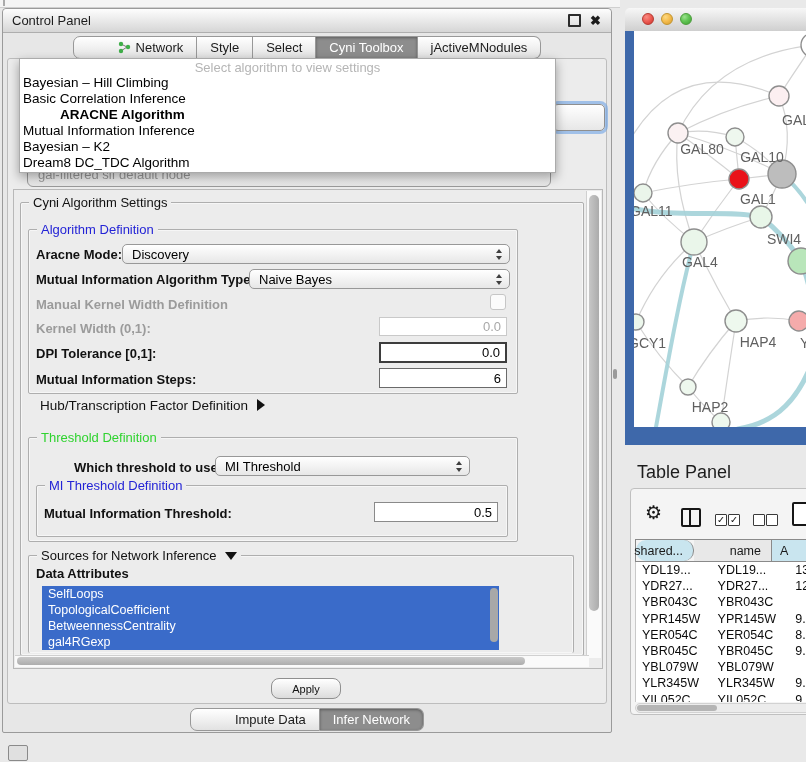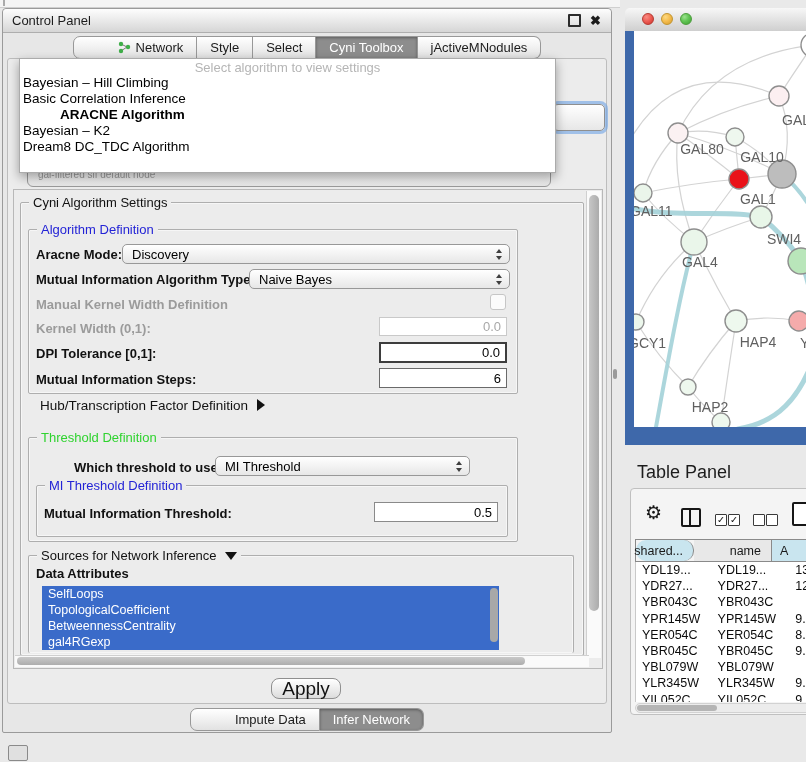--- a/index.html
+++ b/index.html
@@ -32,21 +32,21 @@
   .tab.sel{background:#8d8d8d;color:#fff;box-shadow:inset 0 1px 3px rgba(0,0,0,.35);}
 
   
   .cp-content{left:4px;top:49px;width:600px;height:646px;background:#ececec;border:1px solid #bdbdbd;border-radius:3px;box-sizing:border-box;}
 
   
   .combo-frag{left:550px;top:95px;width:50px;height:25px;background:linear-gradient(#fff,#e7e7e7);
       border:1px solid #8f8f8f;border-radius:5px;box-shadow:0 0 0 3px rgba(110,163,230,.6);}
   .sliver-combo{left:24px;top:153px;width:524px;height:25px;background:linear-gradient(#fdfdfd,#e6e6e6);
       border:1px solid #9a9a9a;border-radius:6px;display:flex;align-items:center;box-sizing:border-box;}
-  .sliver-combo span{font-size:10px;color:#9a9a9a;padding-left:10px;}
+  .sliver-combo span{font-size:13px;color:#9a9a9a;padding-left:10px;}
 
   
   .popup{left:16px;top:49px;width:537px;height:115px;background:#ffffff;border:1px solid #ababab;
       box-shadow:0 4px 10px rgba(0,0,0,.35);z-index:40;box-sizing:border-box;}
   .popup-ph{height:15px;text-align:center;font-size:13px;color:#b5b5b5;padding-top:1px;}
   .popup-item{height:16px;line-height:16px;font-size:13.5px;color:#000;padding-left:3px;white-space:nowrap;}
   .popup-item.bold{font-weight:bold;padding-left:40px;}
 
   
   .sp{left:10px;top:180px;width:590px;height:480px;background:#ececec;border:1px solid #b8b8b8;box-sizing:border-box;overflow:hidden;}
@@ -84,21 +84,21 @@
   .attr-scroll{position:absolute;right:1px;top:2px;width:8px;height:54px;background:#a8a8a8;border-radius:4px;}
 
   
   .vscroll{position:absolute;right:1px;top:1px;width:14px;height:467px;background:#fafafa;border-left:1px solid #d0d0d0;}
   .vthumb{position:absolute;left:1.5px;top:4px;width:10px;height:416px;background:linear-gradient(90deg,#c7c7c7,#ababab);border-radius:6px;}
   .hscroll{position:absolute;left:1px;bottom:1px;width:574px;height:11px;background:#fafafa;border-top:1px solid #d0d0d0;}
   .hthumb{position:absolute;left:2px;top:1px;width:508px;height:8px;background:linear-gradient(#c9c9c9,#adadad);border-radius:5px;}
 
   .apply-btn{left:268px;top:669px;width:70px;height:21px;background:linear-gradient(#ffffff,#dcdcdc);
       border:1px solid #8f8f8f;border-radius:8px;display:flex;align-items:center;justify-content:center;
-      font-size:19px;color:#111;box-sizing:border-box;}
+      font-size:11px;color:#111;box-sizing:border-box;}
 
   .btabbar{left:0;top:699px;width:608px;height:22px;display:flex;justify-content:center;}
 
   
   .bl-stub{left:8px;top:745px;width:20px;height:16px;border:1.5px solid #8a8a8a;background:#e0e0e0;border-radius:2px;box-sizing:border-box;}
 
   .grip{left:613px;top:369px;width:4px;height:10px;background:#9a9a9a;border-radius:2px;}
 
   
   .net{left:625px;top:8px;width:181px;height:437px;}
@@ -287,20 +287,21 @@
     <div class="tab last sel">
         <span>Infer Network</span>
       </div>
   </div>
 
   <div class="abs popup">
     <div class="popup-ph">Select algorithm to view settings</div>
     <div class="popup-item">Bayesian – Hill Climbing</div>
     <div class="popup-item">Basic Correlation Inference</div>
     <div class="popup-item bold">ARACNE Algorithm</div>
+    <div class="popup-item">Mutual Information Inference</div>
     <div class="popup-item">Bayesian – K2</div>
     <div class="popup-item">Dream8 DC_TDC Algorithm</div>
   </div>
 </div>
 
 <div class="abs bl-stub"></div>
 <div class="abs grip"></div>
 
 <div class="abs net">
   <div class="net-titlebar">

